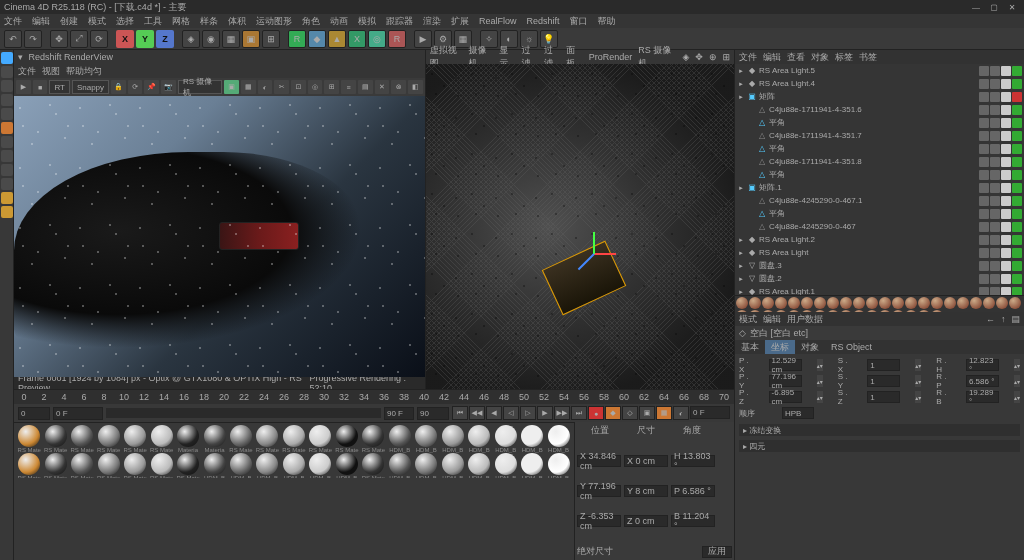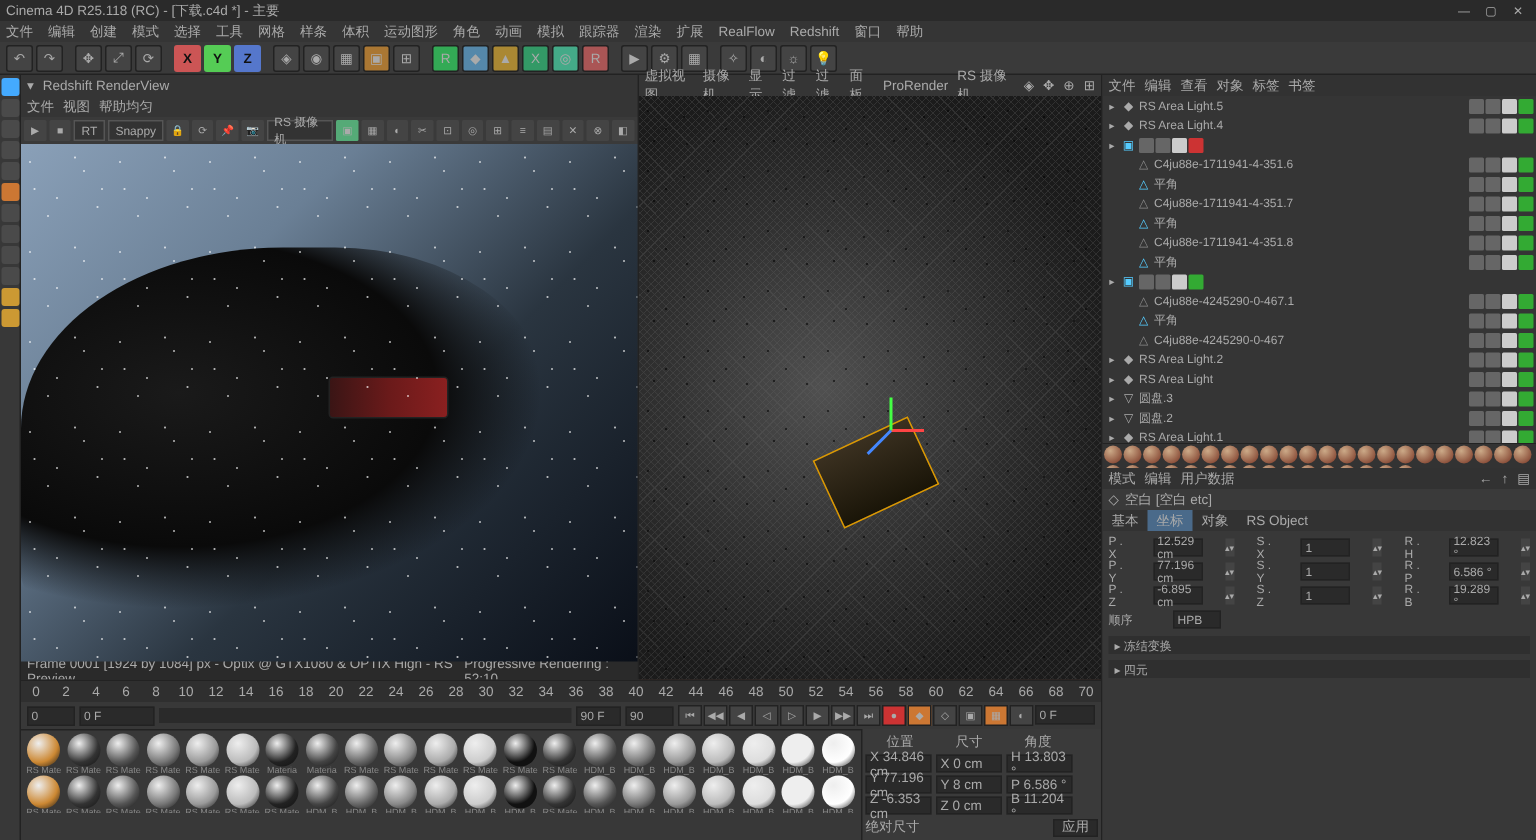--- a/index.html
+++ b/index.html
@@ -42,21 +42,21 @@
 .ruler{height:14px;background:#2f2f2f;display:flex;align-items:center;font-size:7px;color:#888;overflow:hidden}
 .ruler span{flex:0 0 20px;text-align:center}
 .tl-controls{height:18px;background:#383838;display:flex;align-items:center;padding:0 4px;gap:3px}
 .tl-field{background:#2a2a2a;border:1px solid #222;width:32px;height:13px;font-size:8px;display:flex;align-items:center;padding:0 2px}
 .play-btns{display:flex;gap:1px;margin-left:auto}
 .play-btns .pb{width:16px;height:14px;background:#444;border:1px solid #222;display:flex;align-items:center;justify-content:center;font-size:7px}
 .materials{height:56px;background:#383838;display:flex;padding:2px;gap:0;overflow:hidden;border-top:1px solid #222}
 .mat{width:27px;display:flex;flex-direction:column;align-items:center;gap:0}
 .mat .ball{width:22px;height:22px;border-radius:50%;background:radial-gradient(circle at 35% 30%,#ddd,#555 60%,#222)}
 .mat .lbl{font-size:6px;color:#888;white-space:nowrap;overflow:hidden;width:26px;text-align:center}
-.coord-panel{flex:0 0 160px;background:#3a3a3a;border-left:1px solid #222;padding:2px;display:flex;flex-direction:column;gap:2px;font-size:8px}
+.coord-panel{flex:0 0 160px;background:#3a3a3a;border-left:1px solid #222;padding:2px;display:flex;flex-direction:column;gap:18px;font-size:8px}
 .coord-row{display:flex;gap:3px;align-items:center}
 .coord-row .cf{background:#2a2a2a;border:1px solid #222;width:44px;height:12px;padding:0 2px;display:flex;align-items:center}
 .right-panel{width:290px;background:#383838;border-left:1px solid #222;display:flex;flex-direction:column}
 .rp-tabs{height:14px;background:#323232;display:flex;align-items:center;padding:0 4px;gap:6px;font-size:8px}
 .obj-tree{flex:0 0 232px;background:#353535;overflow:auto;border-bottom:1px solid #222}
 .obj-row{display:flex;align-items:center;height:13px;padding:0 2px;gap:2px}
 .obj-row .ind{width:8px;text-align:center;font-size:7px}
 .obj-row .ico{width:10px;height:10px;display:flex;align-items:center;justify-content:center;font-size:8px}
 .obj-row .nm{flex:1;font-size:8px;white-space:nowrap;overflow:hidden}
 .obj-row .tags{display:flex;gap:1px}
@@ -537,20 +537,21 @@
           <div class="tags">
             <div class="tag gry"></div>
             <div class="tag gry"></div>
             <div class="tag wht"></div>
             <div class="tag grn"></div>
           </div>
         </div>
         <div class="obj-row" style="padding-left: 2px;">
           <span class="ind">▸</span>
           <span class="ico" style="color: rgb(85, 204, 255);">▣</span>
+          <span class="nm">矩阵</span>
           <div class="tags">
             <div class="tag gry"></div>
             <div class="tag gry"></div>
             <div class="tag wht"></div>
             <div class="tag red"></div>
           </div>
         </div>
         <div class="obj-row" style="padding-left: 12px;">
           <span class="ind"></span>
           <span class="ico" style="color: rgb(136, 136, 136);">△</span>
@@ -613,20 +614,21 @@
           <div class="tags">
             <div class="tag gry"></div>
             <div class="tag gry"></div>
             <div class="tag wht"></div>
             <div class="tag grn"></div>
           </div>
         </div>
         <div class="obj-row" style="padding-left: 2px;">
           <span class="ind">▸</span>
           <span class="ico" style="color: rgb(85, 204, 255);">▣</span>
+          <span class="nm">矩阵.1</span>
           <div class="tags">
             <div class="tag gry"></div>
             <div class="tag gry"></div>
             <div class="tag wht"></div>
             <div class="tag grn"></div>
           </div>
         </div>
         <div class="obj-row" style="padding-left: 12px;">
           <span class="ind"></span>
           <span class="ico" style="color: rgb(136, 136, 136);">△</span>

